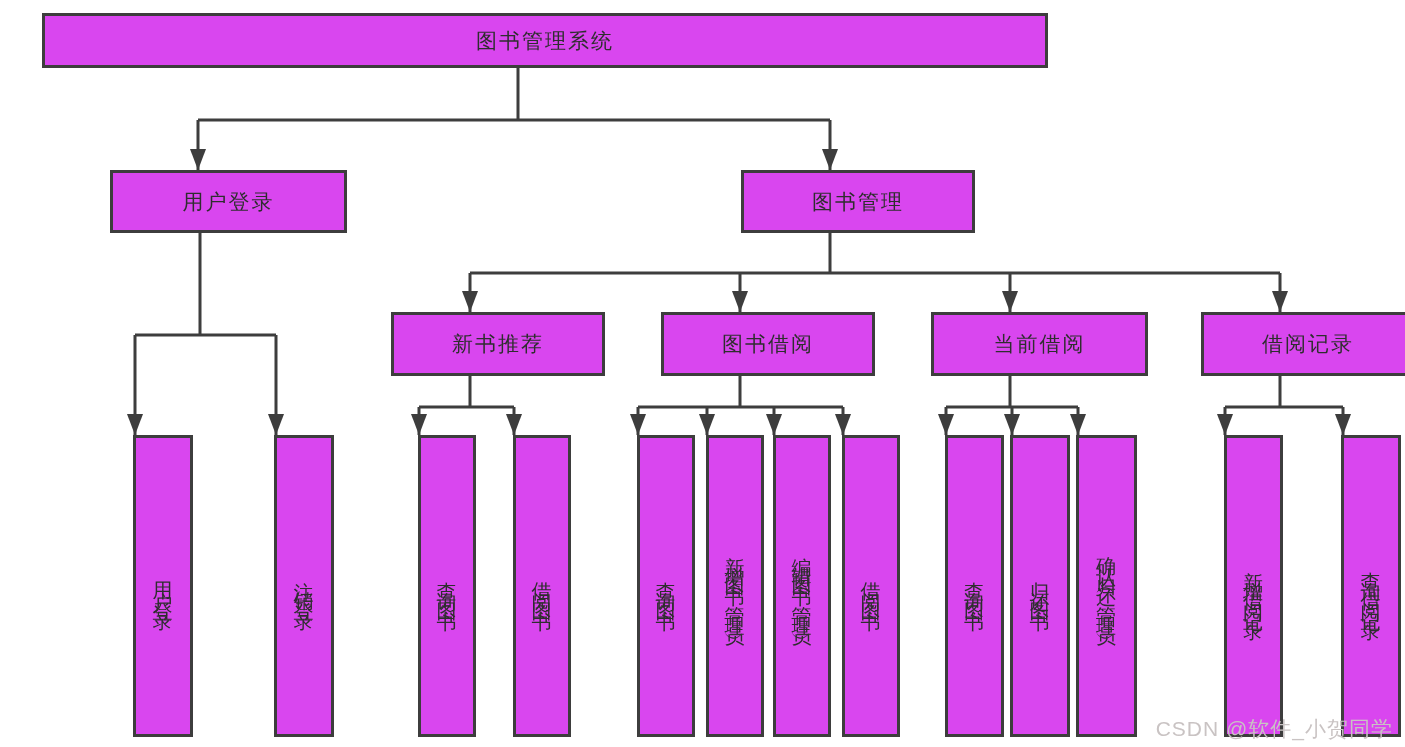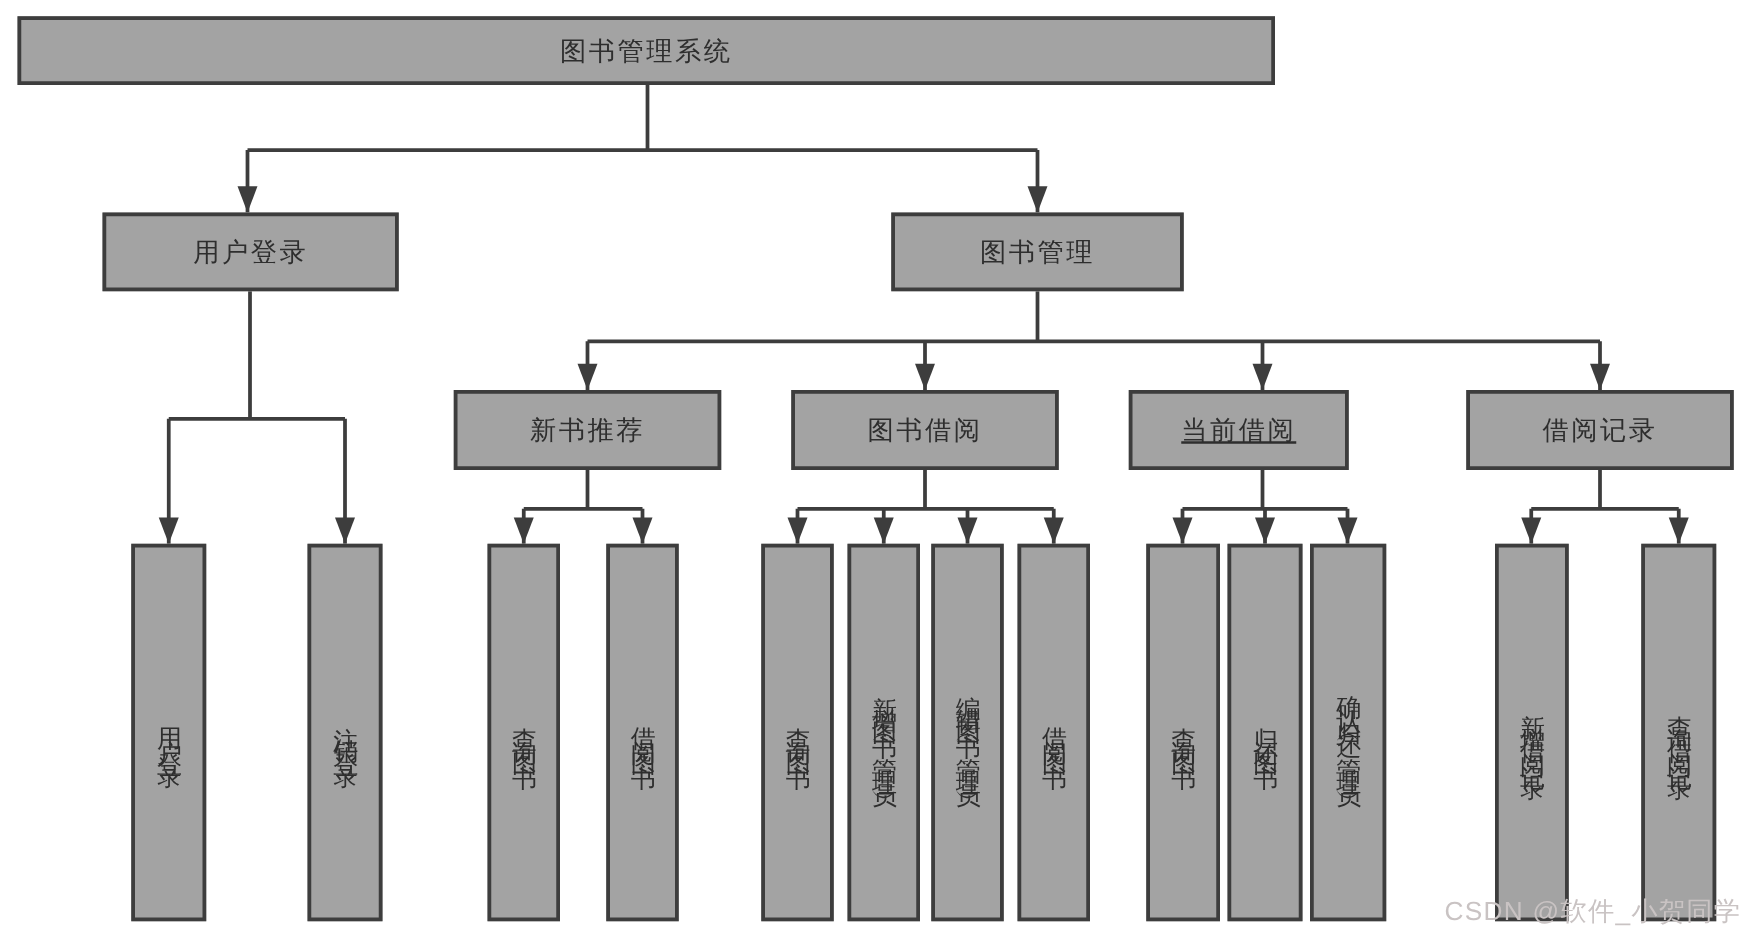--- a/index.html
+++ b/index.html
@@ -8,25 +8,26 @@
     width: 1405px;
     height: 747px;
     background: #ffffff;
     font-family: "Liberation Sans", sans-serif;
     overflow: hidden;
   }
   .node {
     position: absolute;
     box-sizing: border-box;
     border: 3px solid #3d3d3d;
-    background: #a3a3a3;
+    background: #d946ef;
     display: flex;
     align-items: center;
     justify-content: center;
     color: #2e2e2e;
+    margin-left: 28px;
   }
   .hnode span {
     font-size: 21px;
     letter-spacing: 2px;
     white-space: nowrap;
   }
   .vnode span {
     writing-mode: vertical-rl;
     text-orientation: mixed;
     font-size: 20px;
@@ -96,21 +97,21 @@
   <div class="node hnode" style="left:713px; top:170px; width:234px; height:63px;text-align:right;">
     <span>图书管理</span>
   </div>
 
   <div class="node hnode" style="left:633px; top:312px; width:214px; height:64px;">
     <span>图书借阅</span>
   </div>
   <div class="node hnode" style="left:363px; top:312px; width:214px; height:64px;">
     <span>新书推荐</span>
   </div>
-  <div class="node hnode" style="left:903px; top:312px; width:176px; height:64px;text-decoration:underline;">
+  <div class="node hnode" style="left:903px; top:312px; width:217px; height:64px;">
     <span>当前借阅</span>
   </div>
   <div class="node hnode" style="left:1173px; top:312px; width:214px; height:64px;">
     <span>借阅记录</span>
   </div>
 
   <div class="node vnode" style="left:105px; top:435px; width:60px; height:302px;">
     <span>用户登录</span>
   </div>
   <div class="node vnode" style="left:246px; top:435px; width:60px; height:302px;">

